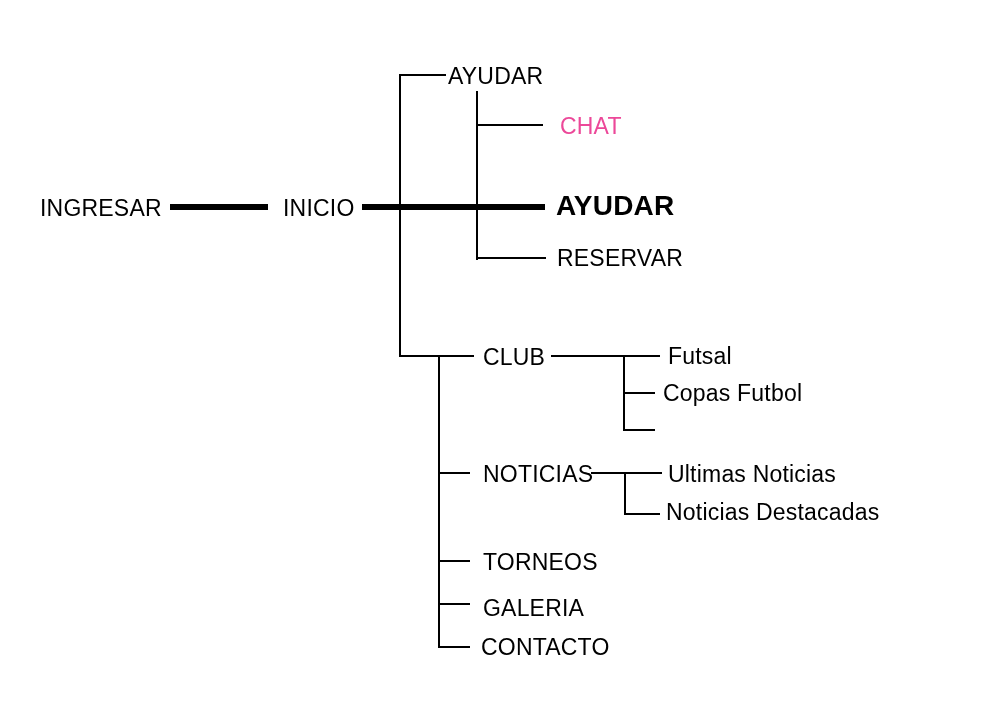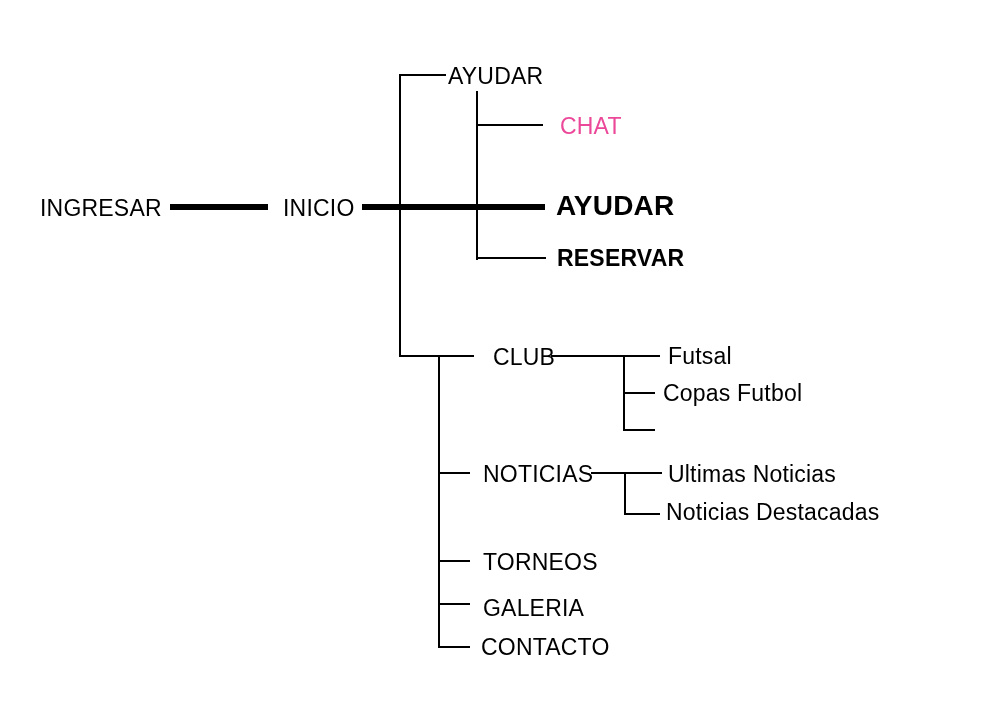--- a/index.html
+++ b/index.html
@@ -16,21 +16,21 @@
   .ln { position: absolute; background: #000000; }
   .lbl {
     position: absolute;
     transform: translateY(-50%);
     font-size: 23px;
     line-height: 1;
     letter-spacing: 0.2px;
     white-space: nowrap;
     color: #000000;
   }
-  .lbl.bold { font-weight: bold; }
+  .lbl.bold { font-weight: normal; }
   .lbl.big  { font-size: 28px; font-weight: bold; }
 </style>
 </head>
 <body>
 
 <div class="canvas" style="background: rgb(255, 255, 255);">
 
   <div class="ln" style="left: 170px; top: 204px; width: 98px; height: 6px; background: rgb(0, 0, 0);"></div>
   <div class="ln" style="left: 362px; top: 204px; width: 183px; height: 6px; background: rgb(0, 0, 0);"></div>
 
@@ -59,21 +59,21 @@
   <div class="ln" style="left: 438px; top: 560px; width: 32px; height: 2px; background: rgb(0, 0, 0);"></div>
   <div class="ln" style="left: 438px; top: 603px; width: 32px; height: 2px; background: rgb(0, 0, 0);"></div>
   <div class="ln" style="left: 438px; top: 646px; width: 32px; height: 2px; background: rgb(0, 0, 0);"></div>
 
   <span class="lbl" style="left: 40px; top: 208px; color: rgb(0, 0, 0);">INGRESAR</span>
   <span class="lbl" style="left: 283px; top: 208px; color: rgb(0, 0, 0);">INICIO</span>
   <span class="lbl" style="left: 448px; top: 76px; color: rgb(0, 0, 0);">AYUDAR</span>
   <span class="lbl" style="left: 560px; top: 126px; color: #ec4899;">CHAT</span>
   <span class="lbl big" style="left: 556px; top: 206px; color: rgb(0, 0, 0);">AYUDAR</span>
   <span class="lbl bold" style="left: 557px; top: 258px; color: rgb(0, 0, 0);">RESERVAR</span>
-  <span class="lbl" style="left: 493px; top: 357px; color: rgb(0, 0, 0); text-align: center;">CLUB</span>
+  <span class="lbl" style="left: 483px; top: 357px; color: rgb(0, 0, 0); text-align: center;">CLUB</span>
   <span class="lbl" style="left: 668px; top: 356px; color: rgb(0, 0, 0);">Futsal</span>
   <span class="lbl" style="left: 663px; top: 393px; color: rgb(0, 0, 0);">Copas Futbol</span>
   <span class="lbl" style="left: 483px; top: 474px; color: rgb(0, 0, 0);">NOTICIAS</span>
   <span class="lbl" style="left: 668px; top: 474px; color: rgb(0, 0, 0);">Ultimas Noticias</span>
   <span class="lbl" style="left: 666px; top: 512px; color: rgb(0, 0, 0);">Noticias Destacadas</span>
   <span class="lbl" style="left: 483px; top: 562px; color: rgb(0, 0, 0);">TORNEOS</span>
   <span class="lbl" style="left: 483px; top: 608px; color: rgb(0, 0, 0);">GALERIA</span>
   <span class="lbl" style="left: 481px; top: 647px; color: rgb(0, 0, 0);">CONTACTO</span>
 
 </div>

